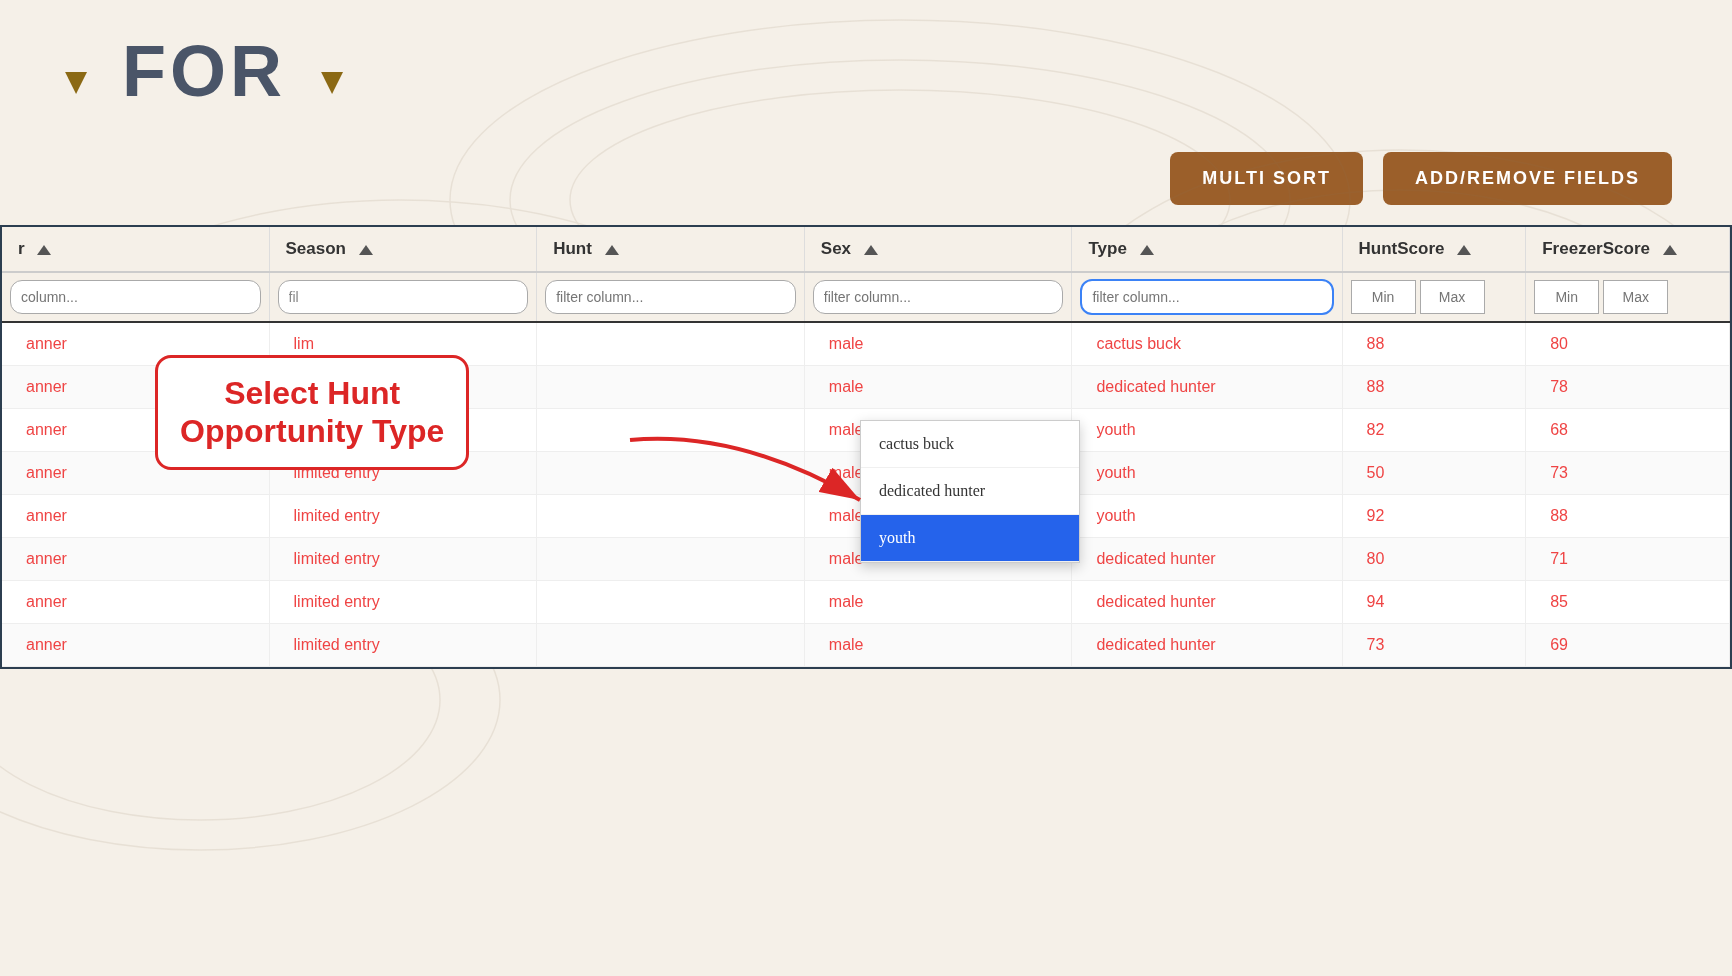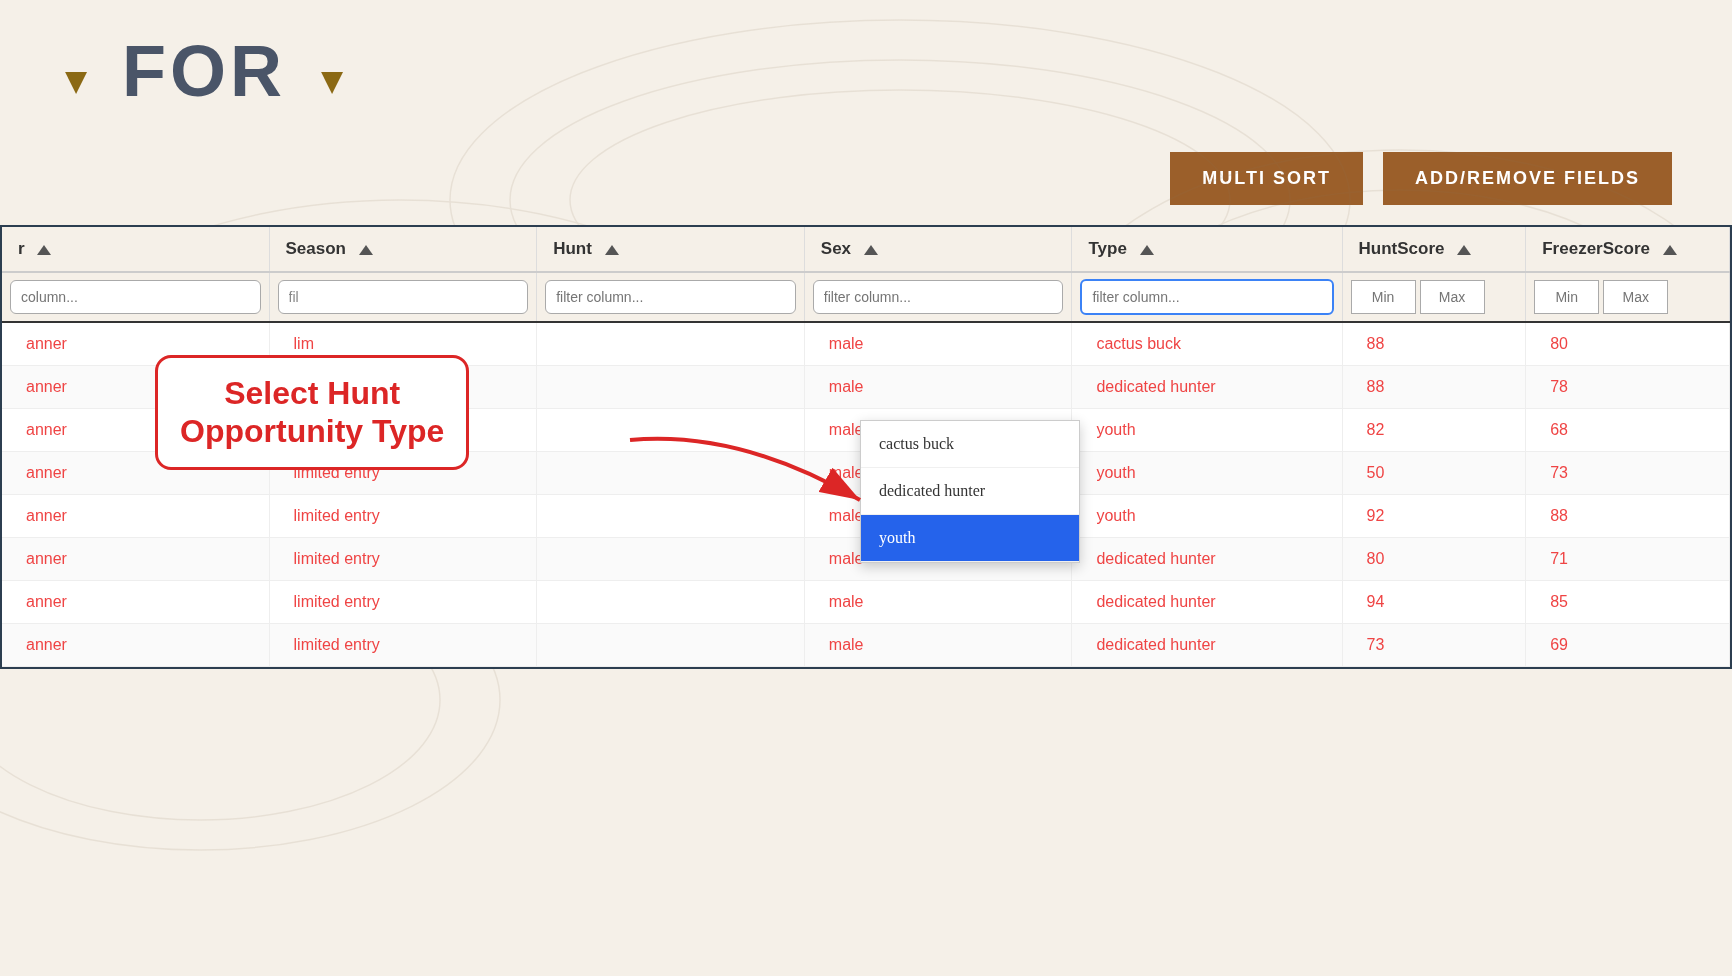--- a/index.html
+++ b/index.html
@@ -80,21 +80,21 @@
     .btn-brown {
       background-color: #9b5f2a;
       color: white;
       border: none;
       padding: 16px 32px;
       font-size: 18px;
       font-weight: 700;
       font-family: 'Arial Black', sans-serif;
       letter-spacing: 2px;
       cursor: pointer;
-      border-radius: 0;
+      border-radius: 8px;
     }
 
     
     .table-container {
       margin: 0 0 0 0;
       border: 2px solid #2c3e50;
       overflow: visible;
       position: relative;
       background: white;
     }
@@ -121,21 +121,21 @@
     .filter-row th {
       background-color: #f5f0e8;
       padding: 6px 8px;
       border-bottom: 2px solid #333;
     }
 
     .filter-input {
       width: 100%;
       padding: 8px 10px;
       border: 1px solid #aaa;
-      border-radius: 6px;
+      border-radius: 12px;
       font-size: 14px;
       color: #888;
       background: white;
     }
 
     .filter-input.active {
       border: 2px solid #3b82f6;
       color: #333;
     }
 

